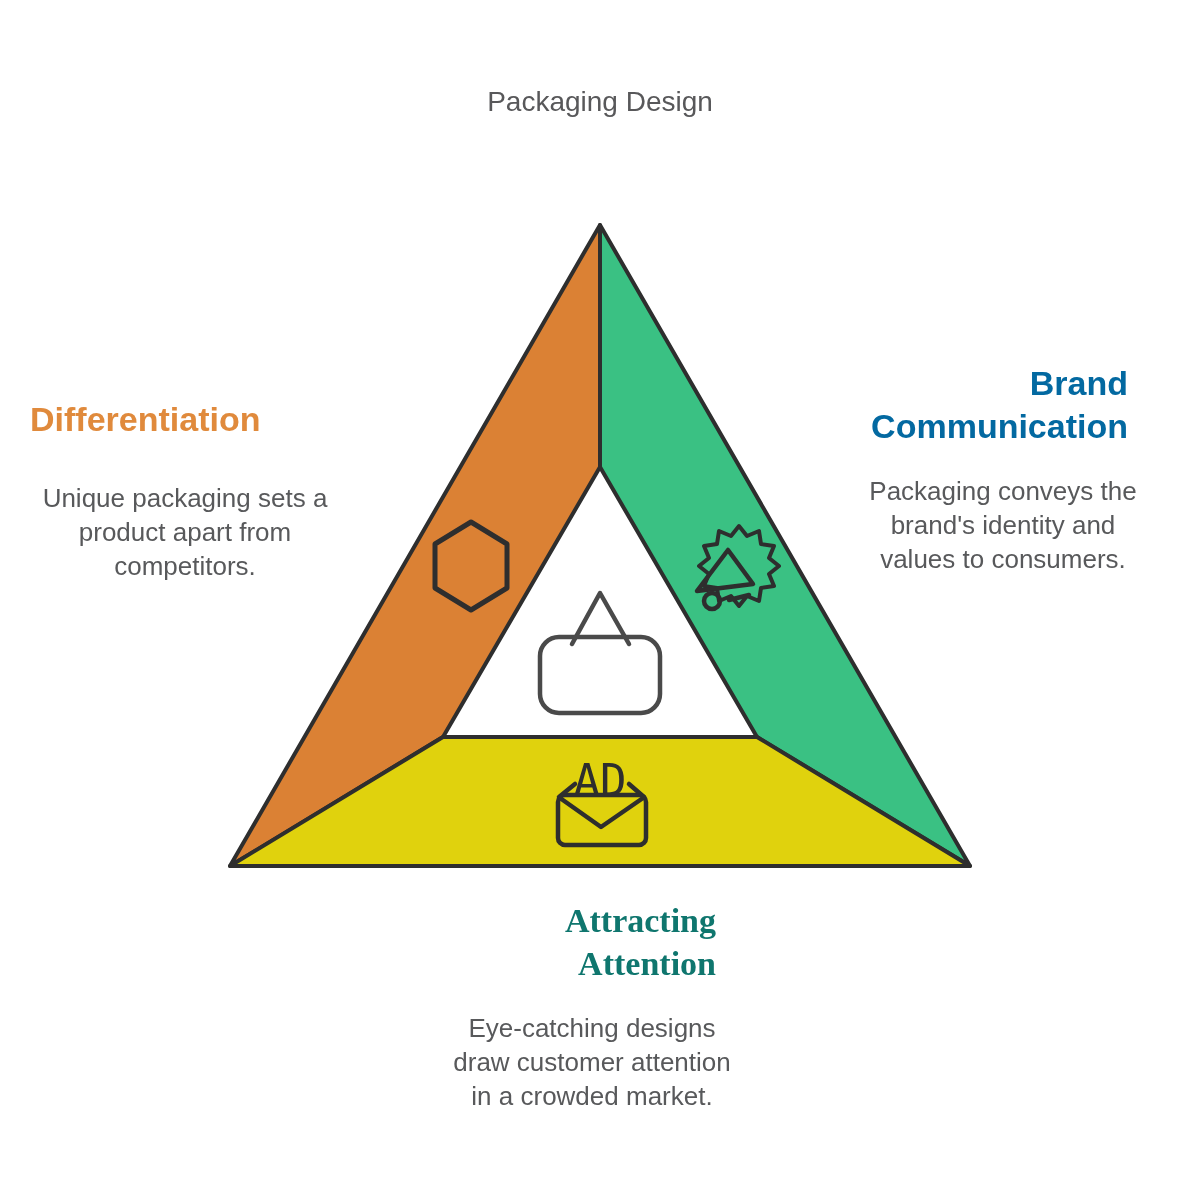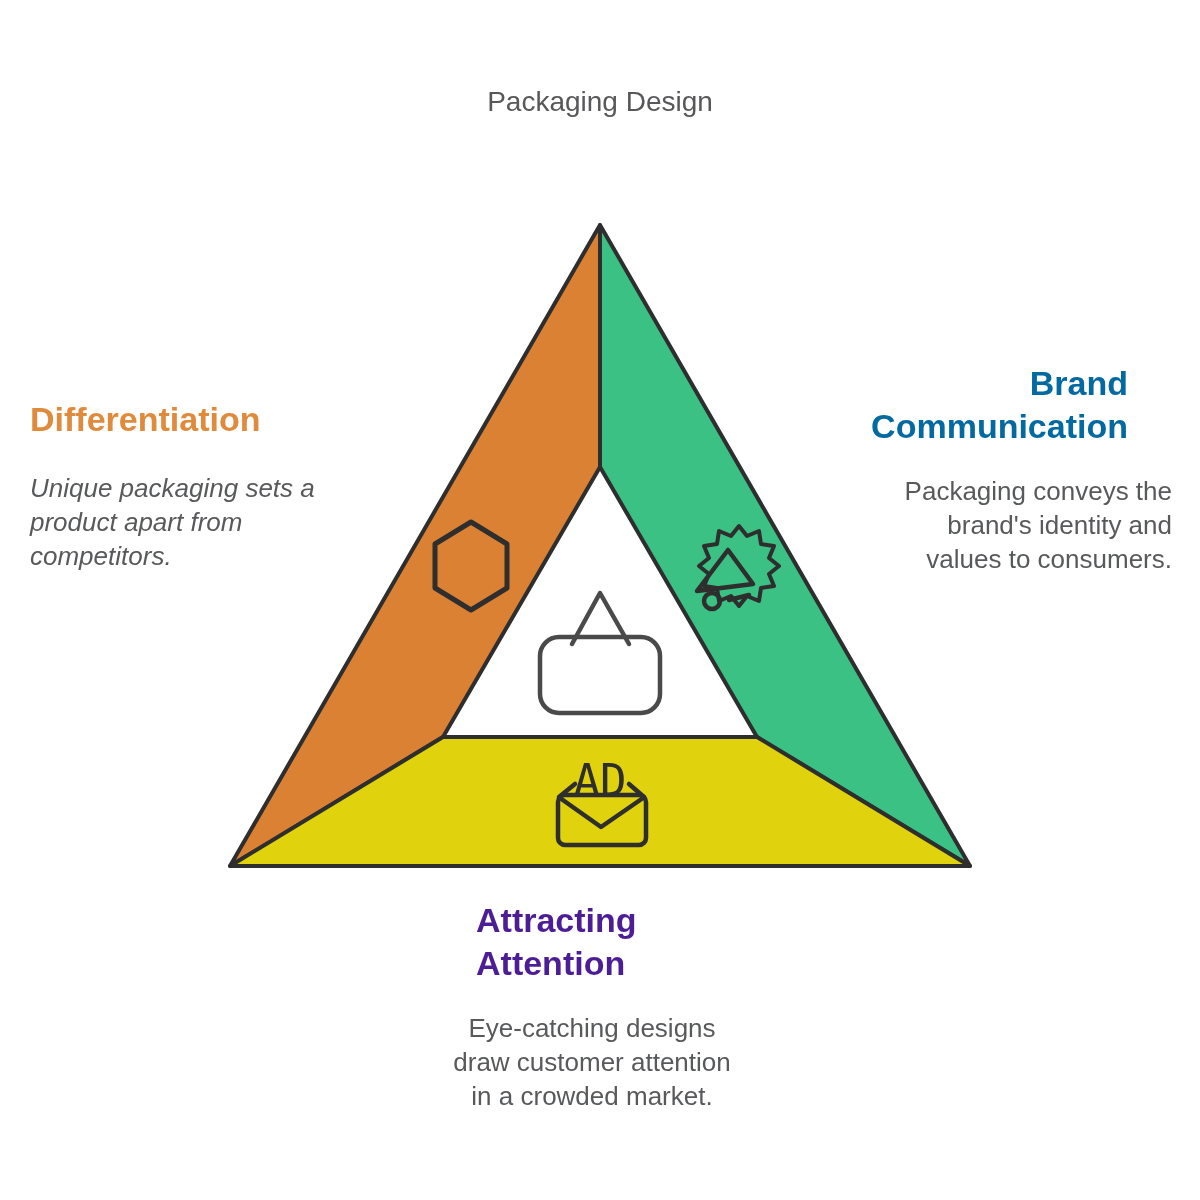--- a/index.html
+++ b/index.html
@@ -22,24 +22,24 @@
     font-size:34px;
     font-weight:700;
     line-height:43px;
   }
   .body-text{
     font-size:26px;
     line-height:34px;
     color:#58595B;
   }
   .left-heading{top:398px;right:860px;width:310px;color:#E08A3C;}
-  .left-body{top:471px;right:860px;width:310px;text-align:left;font-style:italic;}
+  .left-body{top:481px;right:860px;width:310px;text-align:center;}
   .right-heading{top:362px;left:858px;width:270px;text-align:right;color:#0369a1;}
-  .right-body{top:474px;left:858px;width:290px;text-align:right;margin-left:24px;}
-  .bottom-heading{top:899px;left:476px;width:240px;text-align:left;color:#4c1d95;}
+  .right-body{top:474px;left:858px;width:290px;text-align:center;}
+  .bottom-heading{top:899px;left:476px;width:240px;text-align:right;color:#0f766e;font-family:Liberation Serif, serif;}
   .bottom-body{top:1011px;left:442px;width:300px;text-align:center;}
   svg .band{stroke:#2E2E2E;stroke-width:4;stroke-linejoin:round;}
   svg .dark-line{stroke:#2E2E2E;fill:none;stroke-linecap:round;stroke-linejoin:round;}
   svg .gray-line{stroke:#4A4A4A;fill:none;stroke-linecap:round;stroke-linejoin:round;}
 </style>
 </head>
 <body>
 
 <div class="canvas">
 

